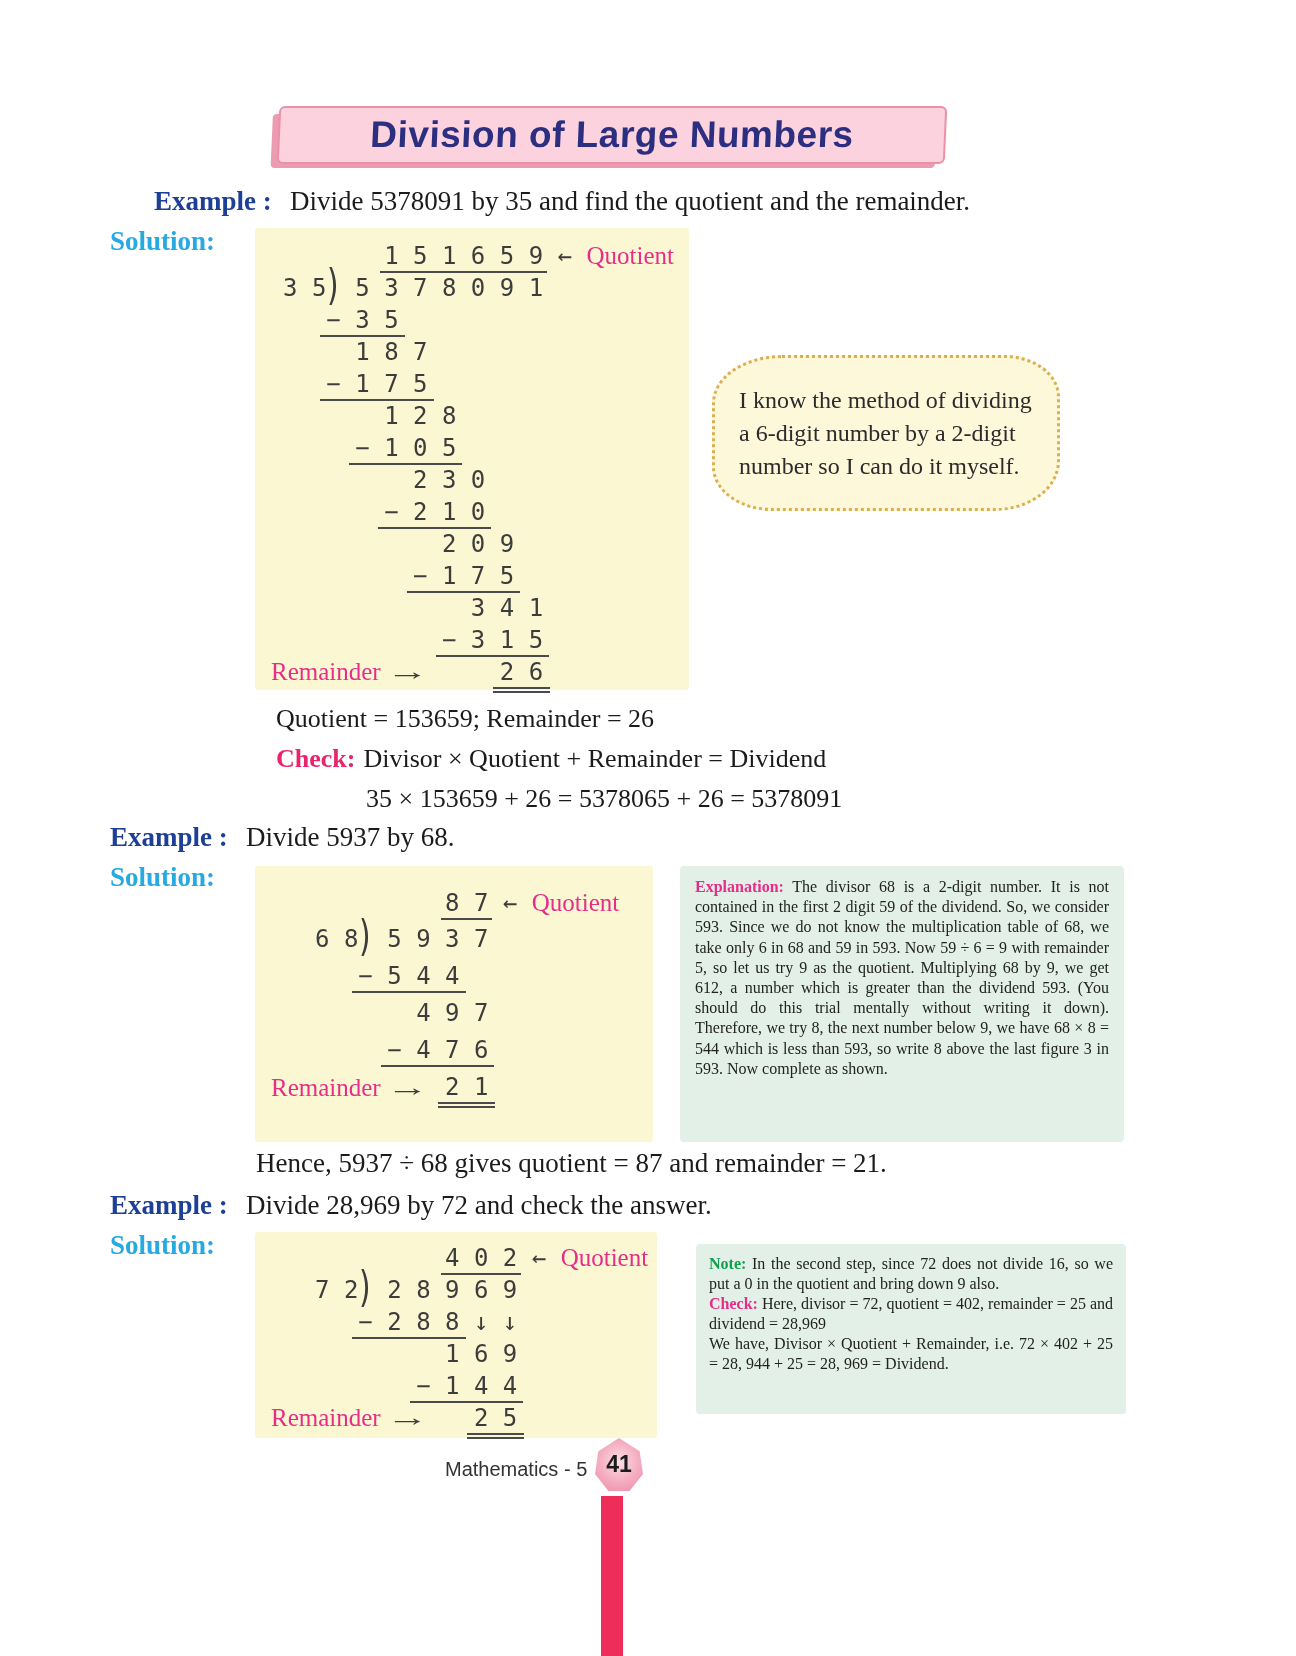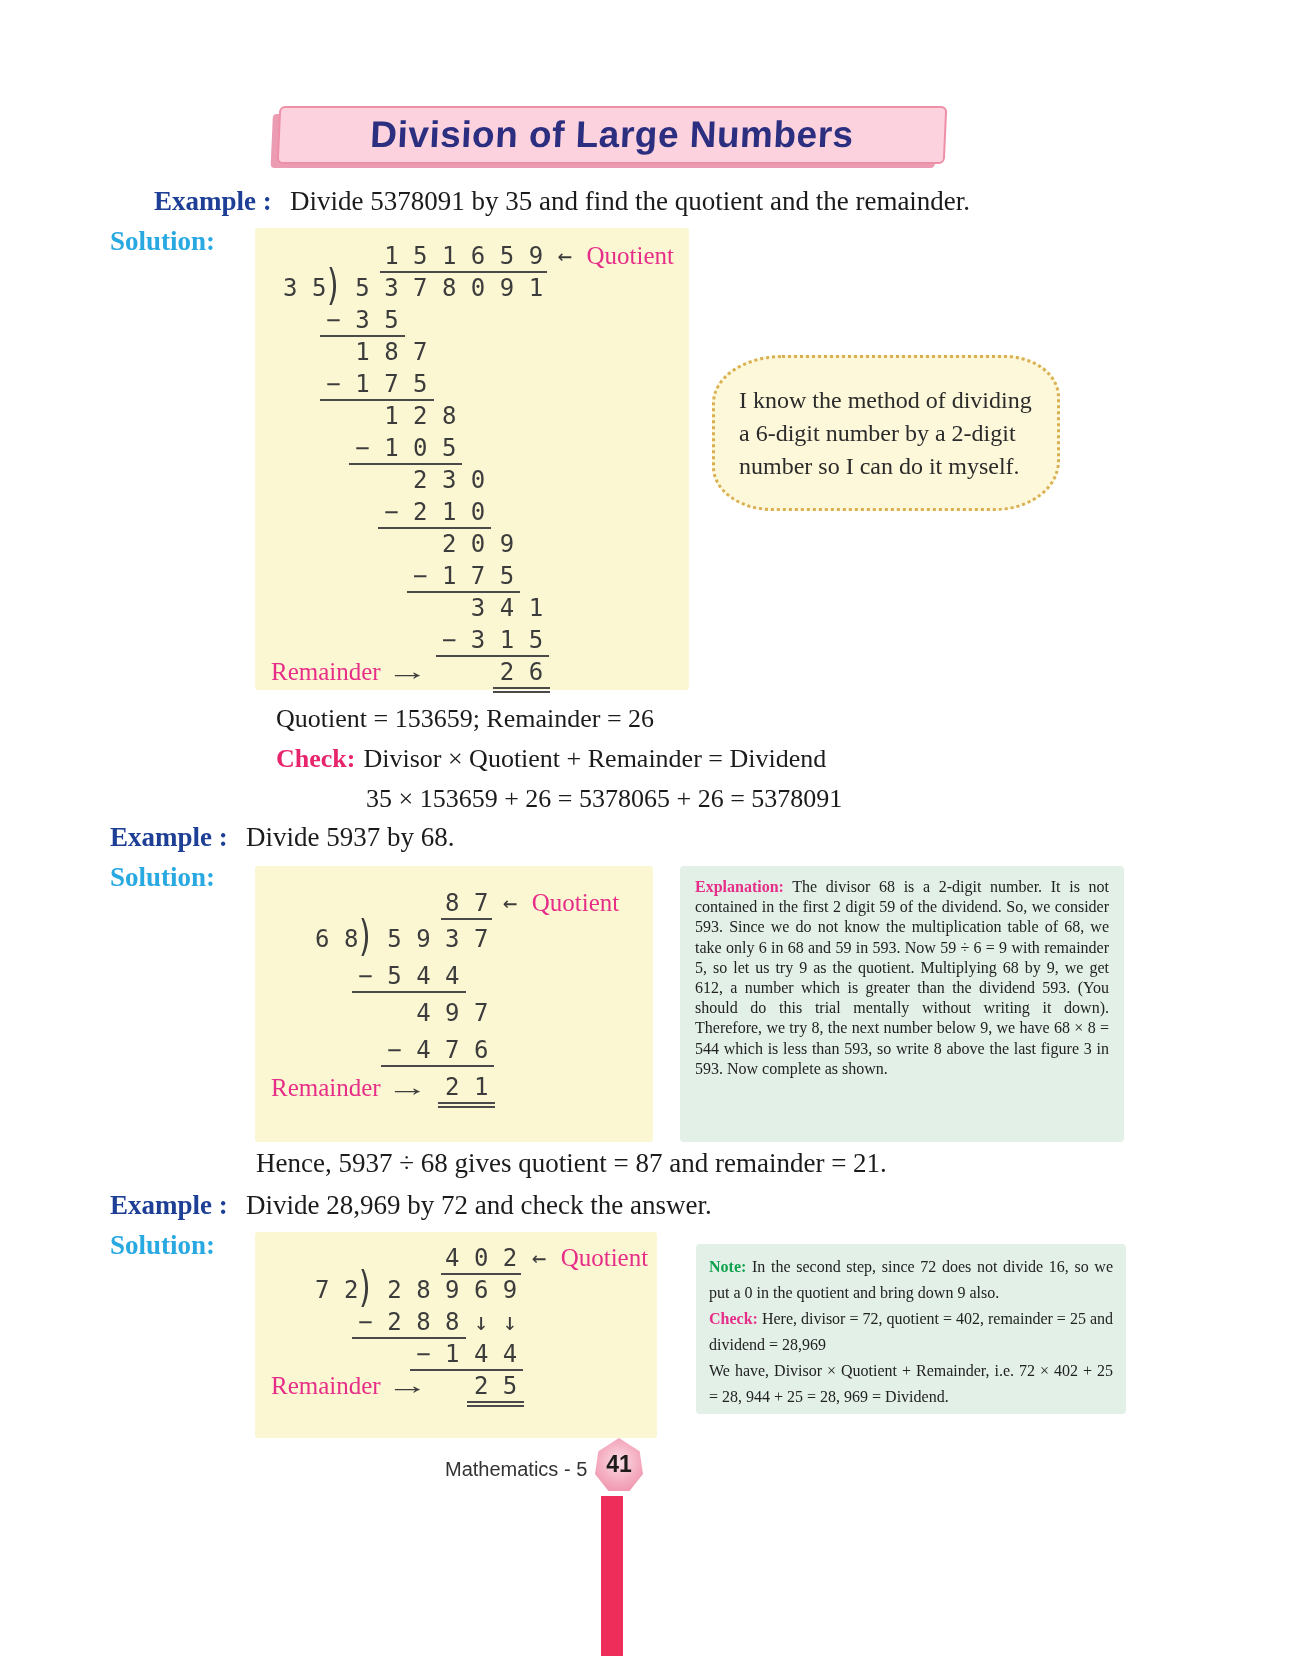--- a/index.html
+++ b/index.html
@@ -61,21 +61,21 @@
   #check1  { left:276px; top:744px; }
   #calc1   { left:366px; top:784px; }
   #hence2  { left:256px; top:1148px; font-size:27px; }
   .check-label-big { color:#e8246d; font-weight:bold; margin-right:8px; }
 
   
   .info-box { position:absolute; background:#e3f0e8; border-radius:4px; color:#222; }
   #explanation-box { left:680px; top:866px; width:444px; height:276px;
     padding:11px 15px; font-size:16px; line-height:20.2px; text-align:justify; }
   #note-box { left:696px; top:1244px; width:430px; height:170px;
-    padding:10px 13px; font-size:16px; line-height:26px; text-align:justify; }
+    padding:10px 13px; font-size:16px; line-height:20px; text-align:justify; }
   .exp-label { color:#e62d88; font-weight:bold; }
   .note-label { color:#0fa14e; font-weight:bold; }
   .note-check-label { color:#e62d88; font-weight:bold; }
   #note-box p { margin:0; }
 
   
   #footer-book { position:absolute; left:445px; top:1458px;
     font-family:"Liberation Sans", sans-serif; font-size:20px; color:#333; }
   #badge { position:absolute; left:595px; top:1438px; width:48px; height:53px;
     clip-path:polygon(50% 0%, 93% 25%, 100% 68%, 72% 100%, 28% 100%, 0% 68%, 7% 25%);
@@ -160,20 +160,21 @@
   <div class="ex-line" id="ex3-head">
     <span class="ex-label">Example :</span><span class="q-text">Divide 28,969 by 72 and check the answer.</span>
   </div>
   <div class="sol-label" id="sol3">Solution:</div>
 
   <div class="ybox" id="work3">
     <div class="division" id="division3">
         <div class="drow"><span>         </span><span class="qnum">4 0 2</span><span class="qarr"> ← </span><span class="qlabel">Quotient</span></div>
         <div class="drow"><span>7 2</span><span class="bracket">)</span><span> 2 8 9 6 9</span></div>
         <div class="drow"><span>   </span><span class="ul">− 2 8 8</span><span class="darr"> ↓ ↓</span></div>
+        <div class="drow"><span>         </span><span class="">1 6 9</span></div>
         <div class="drow"><span>       </span><span class="ul">− 1 4 4</span></div>
         <div class="drow remrow"><span class="rem-wrap"><span class="rem-label">Remainder</span><span class="rem-arrow">→</span></span><span>           </span><span class="uu">2 5</span></div>
       </div>
   </div>
 
   <div class="info-box" id="note-box">
     <p><span class="note-label">Note:</span> <span>In the second step, since 72 does not divide 16, so we put a 0 in the quotient and bring down 9 also.</span></p>
     <p><span class="note-check-label">Check:</span> <span>Here, divisor = 72, quotient = 402, remainder = 25 and dividend = 28,969</span></p>
     <p><span>We have, Divisor × Quotient + Remainder, i.e. 72 × 402 + 25 = 28, 944 + 25 = 28, 969 = Dividend.</span></p>
   </div>

